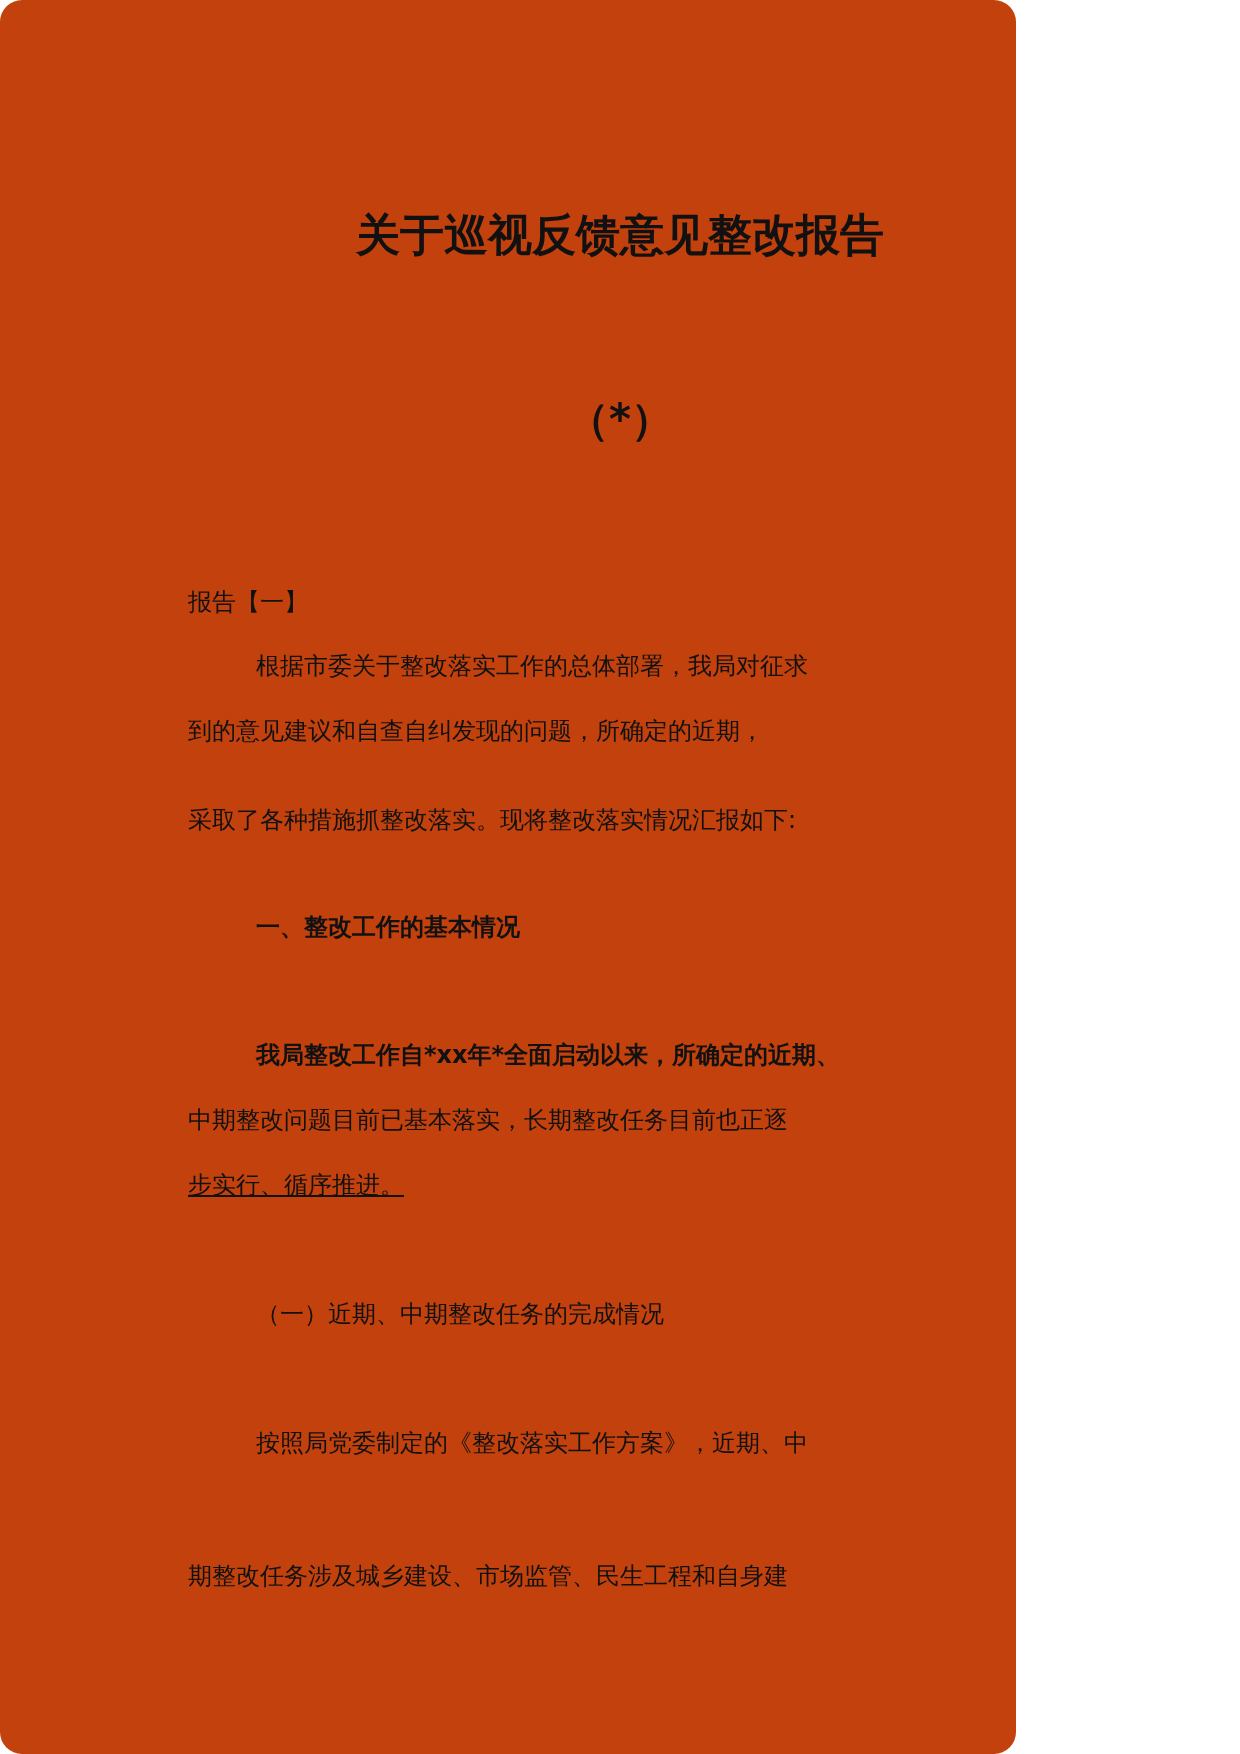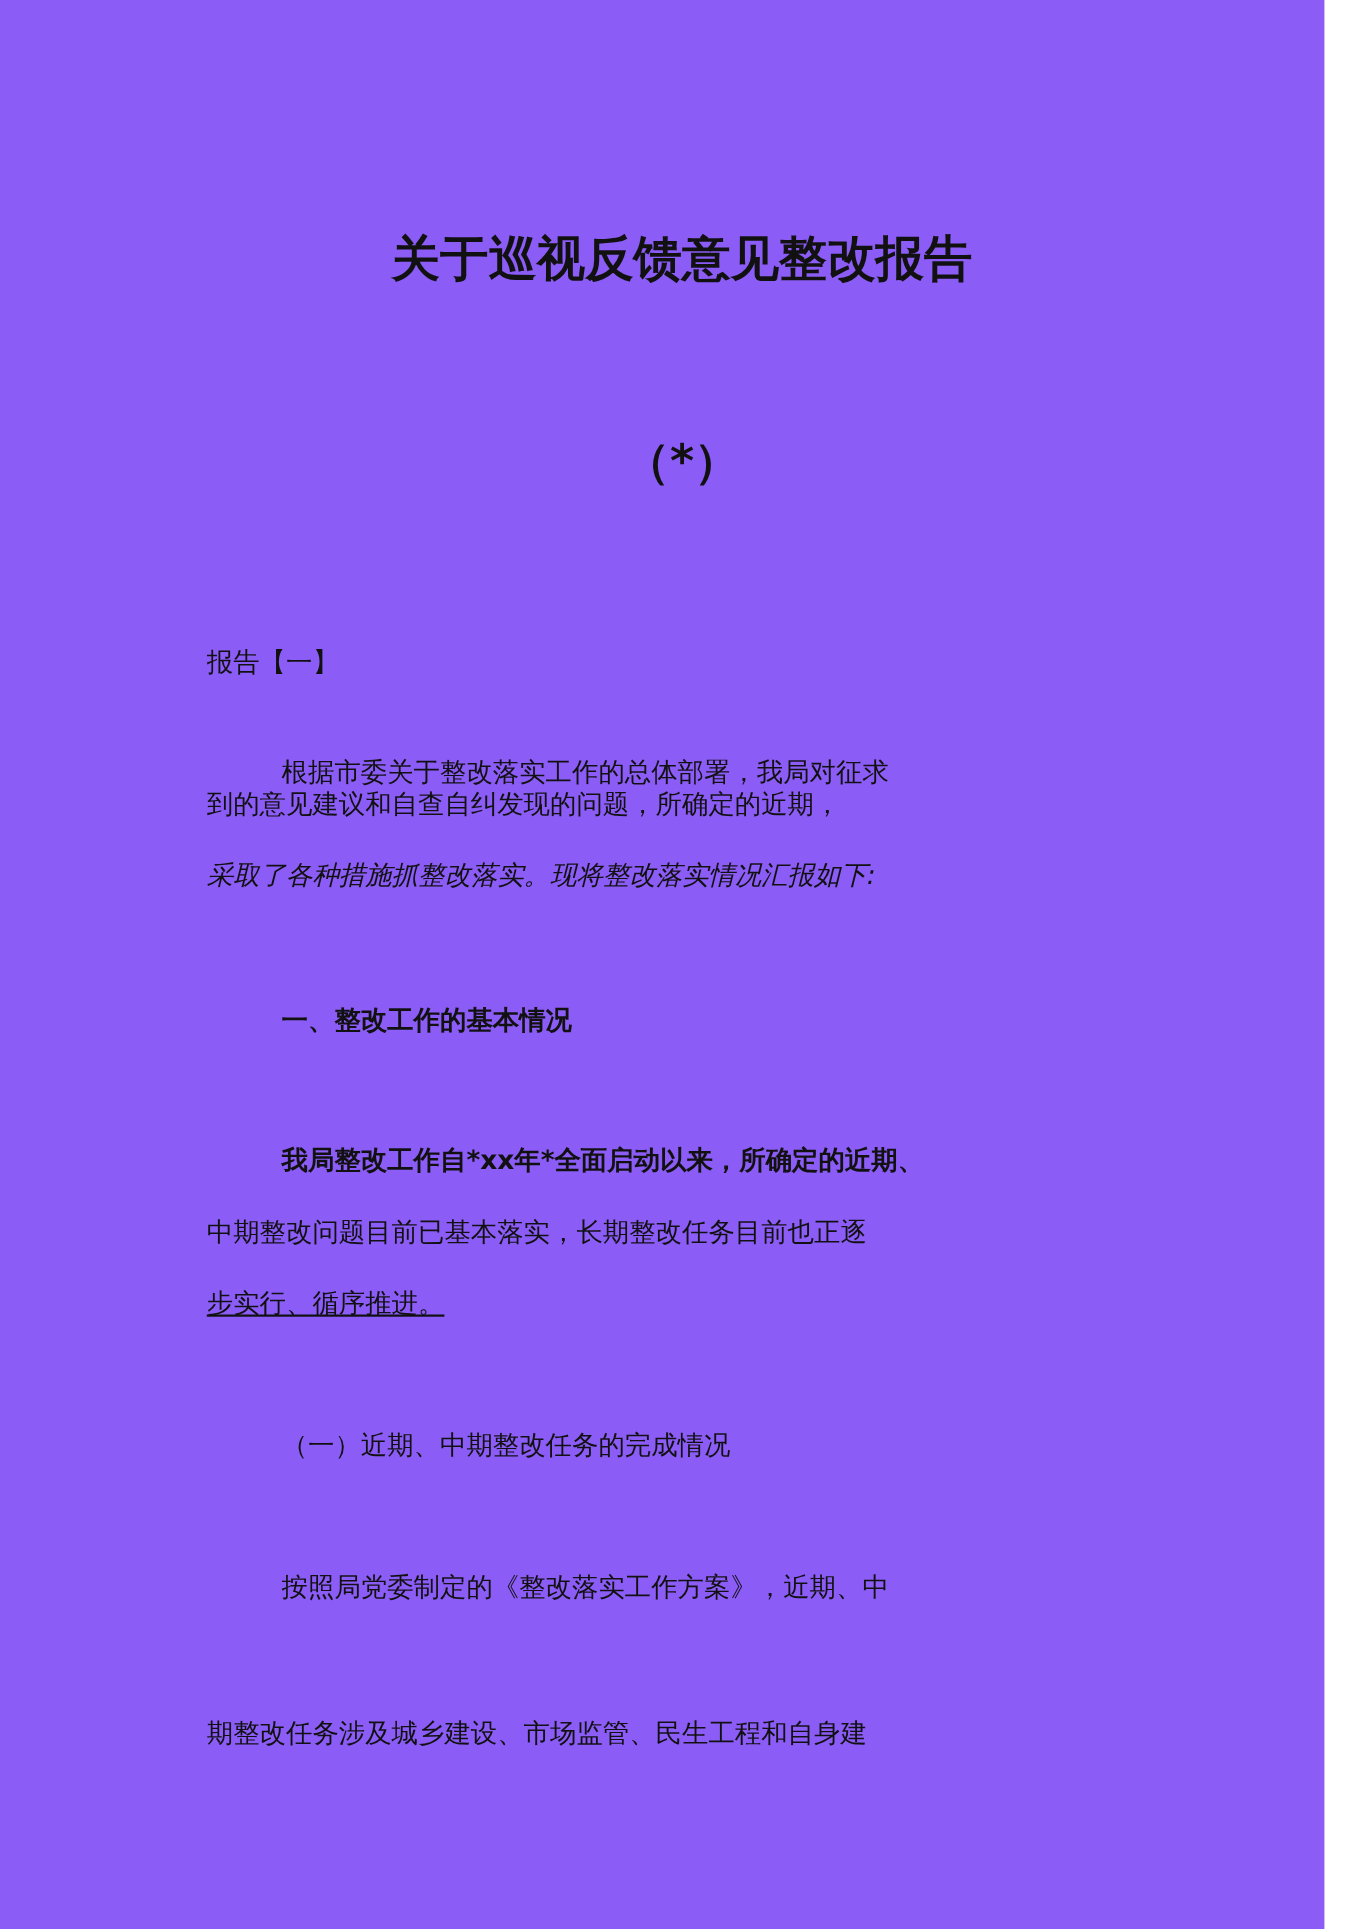--- a/index.html
+++ b/index.html
@@ -1,37 +1,37 @@
 <!DOCTYPE html>
 <html><head>
 <meta charset="utf-8">
 <style>
   html, body { margin: 0; padding: 0; background: #ffffff; }
   body { width: 1240px; height: 1754px; position: relative; overflow: hidden;
          font-family: "DejaVu Sans", "Liberation Sans", sans-serif; color: #111111; }
-  .page { position: absolute; left: 0; top: 0; width: 1204px; height: 1754px; background: #8b5cf6; }
+  .page { position: absolute; left: 0; top: 0; width: 1016px; height: 1754px; background: #c2410c; border-radius: 22px; }
   .title { position: absolute; left: 0; width: 1240px; text-align: center;
            font-size: 44px; font-weight: bold; letter-spacing: 0px; }
   .subtitle { position: absolute; left: 0; width: 1240px; text-align: center;
               font-size: 42px; font-weight: bold; }
   .line { position: absolute; left: 188px; font-size: 24px; white-space: nowrap; line-height: 40px; }
   .indent { left: 256px; }
 </style>
 </head>
 <body>
 
 <div class="page">
   <div class="title" style="top:206px;">关于巡视反馈意见整改报告</div>
   <div class="subtitle" style="top:392px;">（*）</div>
 
   <div class="line" style="top:582px;">报告【一】</div>
 
-  <div class="line indent" style="top:646px;margin-top:36px;">根据市委关于整改落实工作的总体部署，我局对征求</div>
+  <div class="line indent" style="top:646px;">根据市委关于整改落实工作的总体部署，我局对征求</div>
   <div class="line" style="top:711px;">到的意见建议和自查自纠发现的问题，所确定的近期，</div>
-  <div class="line" style="top:776px;font-style:italic;">采取了各种措施抓整改落实。现将整改落实情况汇报如下:</div>
+  <div class="line" style="top:800px;">采取了各种措施抓整改落实。现将整改落实情况汇报如下:</div>
 
   <div class="line indent" style="top:907px;font-weight:bold;">一、整改工作的基本情况</div>
 
   <div class="line indent" style="top:1035px;font-weight:bold;">我局整改工作自*xx年*全面启动以来，所确定的近期、</div>
   <div class="line" style="top:1100px;">中期整改问题目前已基本落实，长期整改任务目前也正逐</div>
   <div class="line" style="top:1165px;text-decoration:underline;">步实行、循序推进。</div>
 
   <div class="line indent" style="top:1294px;">（一）近期、中期整改任务的完成情况</div>
 
   <div class="line indent" style="top:1423px;">按照局党委制定的《整改落实工作方案》，近期、中</div>

